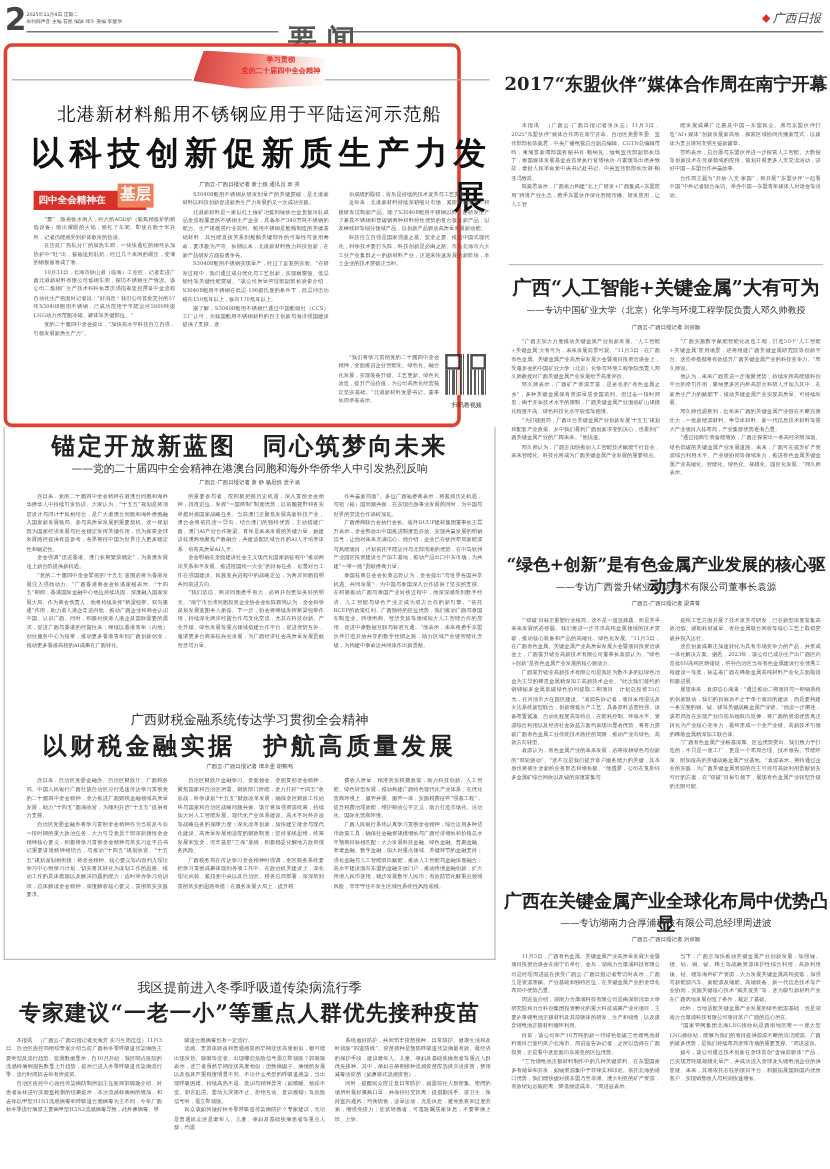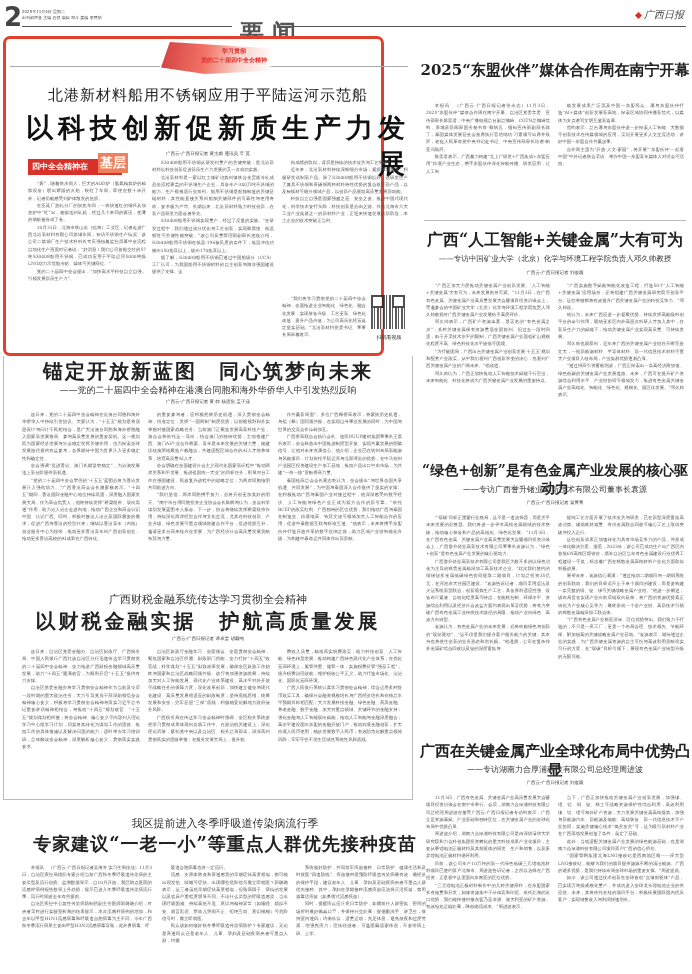--- a/index.html
+++ b/index.html
@@ -137,40 +137,40 @@
       <p>自治区财政厅金融学习、全面领会、全面贯彻全会精神，聚焦国家和自治区所需、财政部门所能，全力打好“十四五”收官战，科学谋划“十五五”财政改革发展，确保全区财政工作始终与国家和自治区战略同频共振。该厅将加强资源统筹，持续加大对人工智能发展、现代化产业体系建设、高水平对外开放等战略任务的保障力度；深化改革创新，加快建立健全与现代化建设、高质量发展相适应的财政制度；坚持底线思维，统筹发展和安全，兜牢基层“三保”底线，积极稳妥化解地方政府债务风险。</p>
       <p>广西税务局在传达学习全会精神时强调，全区税务系统要把学习贯彻成果体现到各项工作中。在政治机关建设上，深化理论武装，紧扣党中央以及自治区、税务总局部署，深深落到贯彻落实的思路举措；在服务发展大局上，提升税</p>
     </div>
     <div class="col" style="left:274px;top:56px;width:124px;height:140px;">
       <p>费收入质量，精准落实税费政策，助力科技创新、人工智能、绿色转型发展，推动构建广西特色现代化产业体系；在优化营商环境上，服管并重、服管一体，实施税费征管“强基工程”，提升税费治理效能，维护税收公平正义，助力打造市场化、法治化、国际化营商环境。</p>
       <p>广西人民银行系统认真学习贯彻全会精神，综合运用多种货币政策工具，确保社会融资规模增长与广西经济增长和价格总水平预期目标相匹配；大力发展科技金融、绿色金融、普惠金融、养老金融、数字金融，加大对重点领域、关键环节的金融支持；强化金融与人工智能双向赋能，推动人工智能与金融深度融合；高水平建设面向东盟的金融开放门户，推动跨境金融创新，扩大跨境人民币使用，稳步发展数字人民币；有效防范化解重点领域风险，牢牢守住不发生区域性系统性风险底线。</p>
     </div>
   </div>
 </div>
 
-<div class="article" style="left:20px;top:812px;width:410px;height:162px;">
+<div class="article" style="left:3px;top:812px;width:410px;height:162px;">
   <div class="h-sans" style="top:4px;font-size:11px;">我区提前进入冬季呼吸道传染病流行季</div>
   <div class="h-serif" style="top:20px;font-size:18px;letter-spacing:1px;">专家建议“一老一小”等重点人群优先接种疫苗</div>
   <div class="col" style="left:2px;top:52px;width:130px;height:110px;">
     <p>本报讯　（广西云-广西日报记者吴海芳 实习生周佳佳）11月3日，自治区疾控局组织专家介绍当前广西秋冬季呼吸道传染病的主要类型及流行趋势。监测数据显示，自10月开始，我区哨点医院的流感样病例报告数显上升趋势，提示已进入冬季呼吸道传染病流行季，流行时间较去年有所提前。</p>
     <p>自治区疾控中心急性传染病防制所副主任医师郭璐璐介绍，对患者采样进行实验室检测的结果提示，本次流感样病例的增加，和去年以甲型H1N1流感病毒和呼吸道合胞病毒为主不同，今年广西秋冬季流行病原主要由甲型H3N2流感病毒导致，此外鼻病毒、呼</p>
   </div>
   <div class="col" style="left:142px;top:52px;width:126px;height:110px;">
     <p>吸道合胞病毒也有一定流行。</p>
     <p>流感、支原体肺炎和普通感冒的早期症状高度相似，都可能出现发热、咳嗽等症状。出现哪些危险信号需立即就医？郭璐璐表示，这三者虽然早期症状高度相似，但致病因子、病情的发展以及临床严重程度明显不同。不论什么类型的呼吸道感染，当出现呼吸困难、持续高热不退、意识与精神异常（如嗜睡、烦躁不安、胡言乱语、婴幼儿哭闹不止、拒绝互动、意识模糊）等危险信号时，需立即就医。</p>
     <p>民众该如何做好秋冬季呼吸道传染病防护？专家建议，无论是普通民众还是老年人、儿童、孕妇及基础疾病患者等重点人群，均需</p>
   </div>
   <div class="col" style="left:276px;top:52px;width:130px;height:110px;">
     <p>系统做好防护，共同筑牢疫苗接种、日常防护、健康生活和及时就医“四道防线”。疫苗接种是预防呼吸道传染病最有效、最经济的保护手段，建议老年人、儿童、孕妇及基础疾病患者等重点人群优先接种。其中，孕妇在孕期接种流感疫苗应选择灭活疫苗，禁用减毒活疫苗（如鼻喷式流感疫苗）。</p>
     <p>同时，提醒民众应注意日常防护，如需前往人群密集、密闭的场所时最好佩戴口罩，并保持社交距离；提倡勤洗手、讲卫生，保持室内通风；均衡饮食，适量运动，充足休息，避免熬夜和过度劳累，增强免疫力；症状轻微者，可遵医嘱居家休息，不要带病上班、上学。</p>
   </div>
 </div>
 
 <div class="article" style="left:420px;top:56px;width:270px;height:160px;">
-  <div class="h-serif" style="top:5px;font-size:15px;">2025“东盟伙伴”媒体合作周在南宁开幕</div>
+  <div class="h-serif" style="top:5px;font-size:15px;">2017“东盟伙伴”媒体合作周在南宁开幕</div>
   <div class="col" style="left:6px;top:46px;width:124px;height:110px;">
     <p>本报讯　（广西云-广西日报记者张永志）11月3日，2025“东盟伙伴”媒体合作周在南宁开幕。自治区党委常委、宣传部部长陈奕君，中央广播电视总台副总编辑、CGTN总编辑范昀，柬埔寨新闻部国务秘书肖·顺纳瓦，缅甸宣传部副部长琼丁，泰国媒体发展基金会首席执行官塔纳功·习素颂等出席并致辞，老挝人民革命党中央书记处书记、中央宣传部部长坎谱·帕亚冯致辞。</p>
     <p>陈奕君表示，广西着力构建“北上广研发+广西集成+东盟应用”跨境产业生态，携手东盟伙伴深化智能传播、研发应用，让人工智</p>
   </div>
   <div class="col" style="left:138px;top:46px;width:126px;height:110px;">
     <p>能发展成果广泛惠及中国—东盟民众。愿与东盟伙伴打造“AI+媒体”创新发展新高地，探索区域协同传播新范式，以媒体为支点谱写文明互鉴新篇章。</p>
     <p>范昀表示，总台愿与东盟伙伴进一步探索人工智能、大数据等创新技术在传媒领域的应用，策划开展更多人文交流活动，讲好中国—东盟合作共赢故事。</p>
     <p>合作周主题为“开放·人文·家园”，将开展“‘东盟伙伴’一起看中国”中外记者联合采访、举办中国—东盟青年媒体人对话会等活动。</p>
   </div>
 </div>

